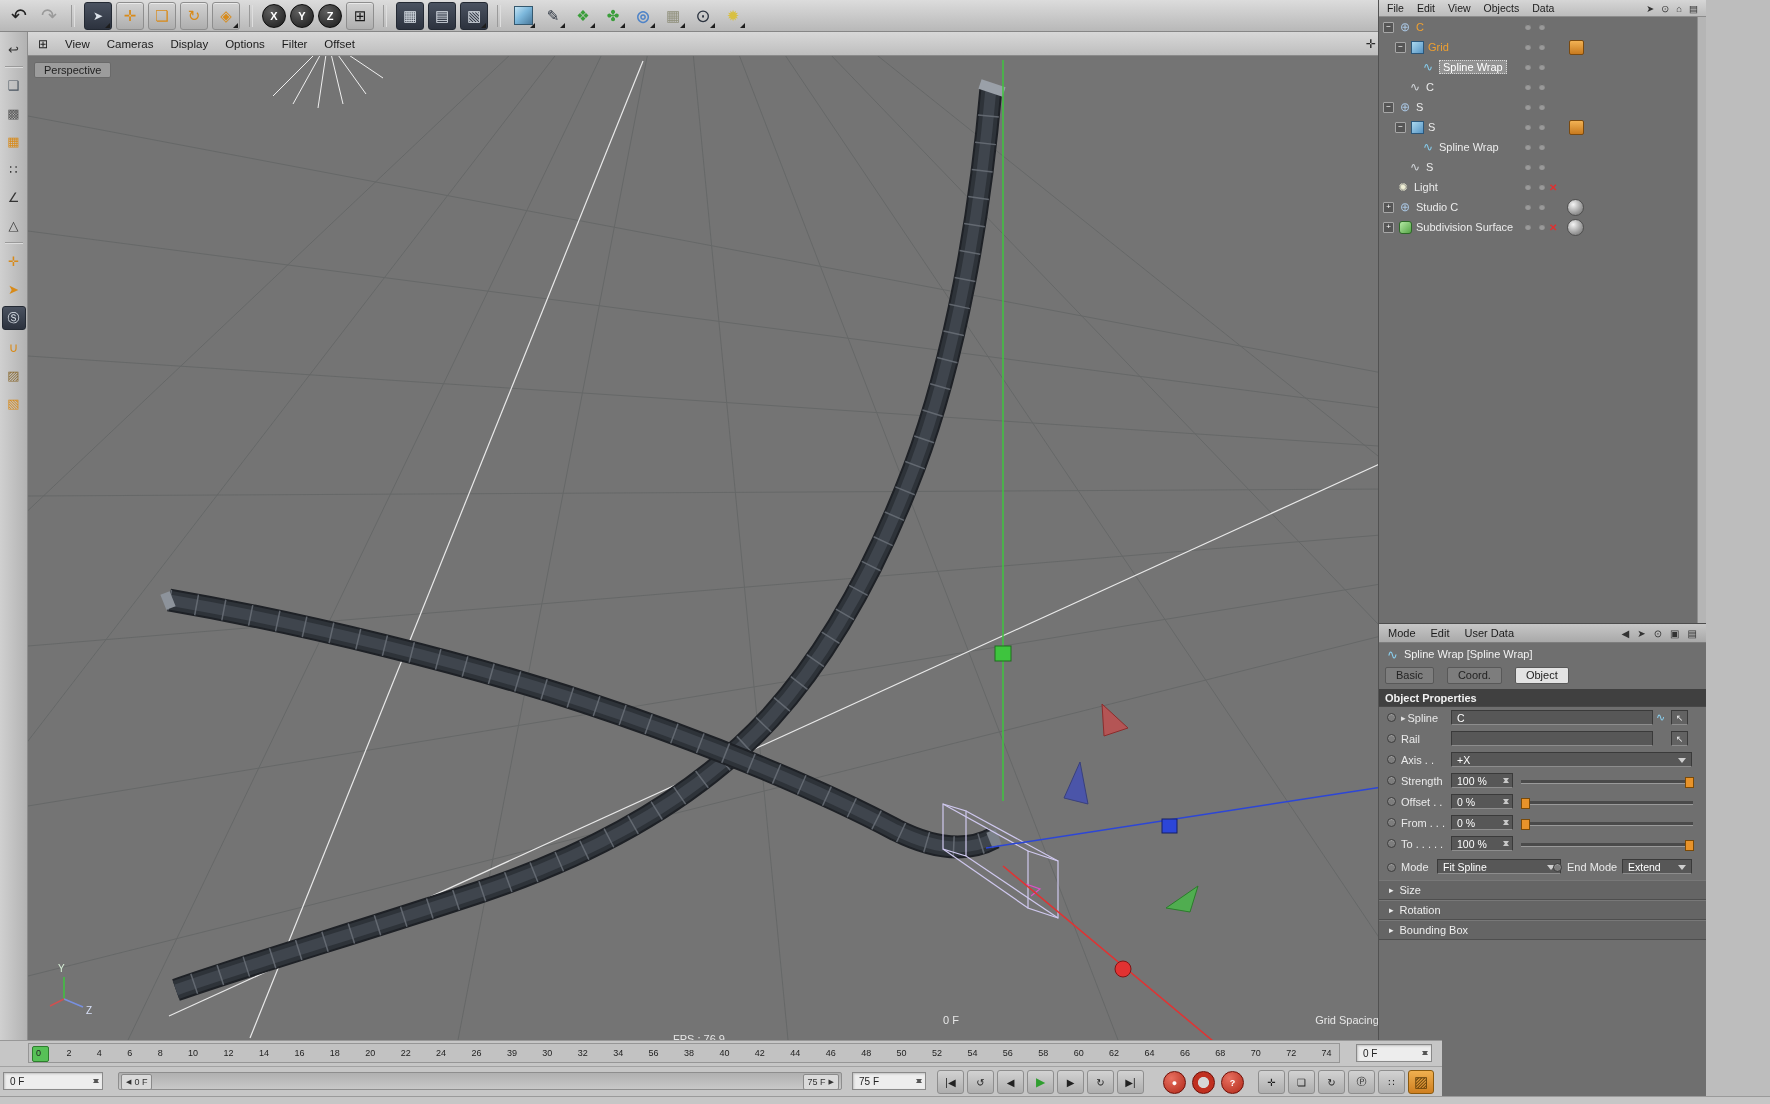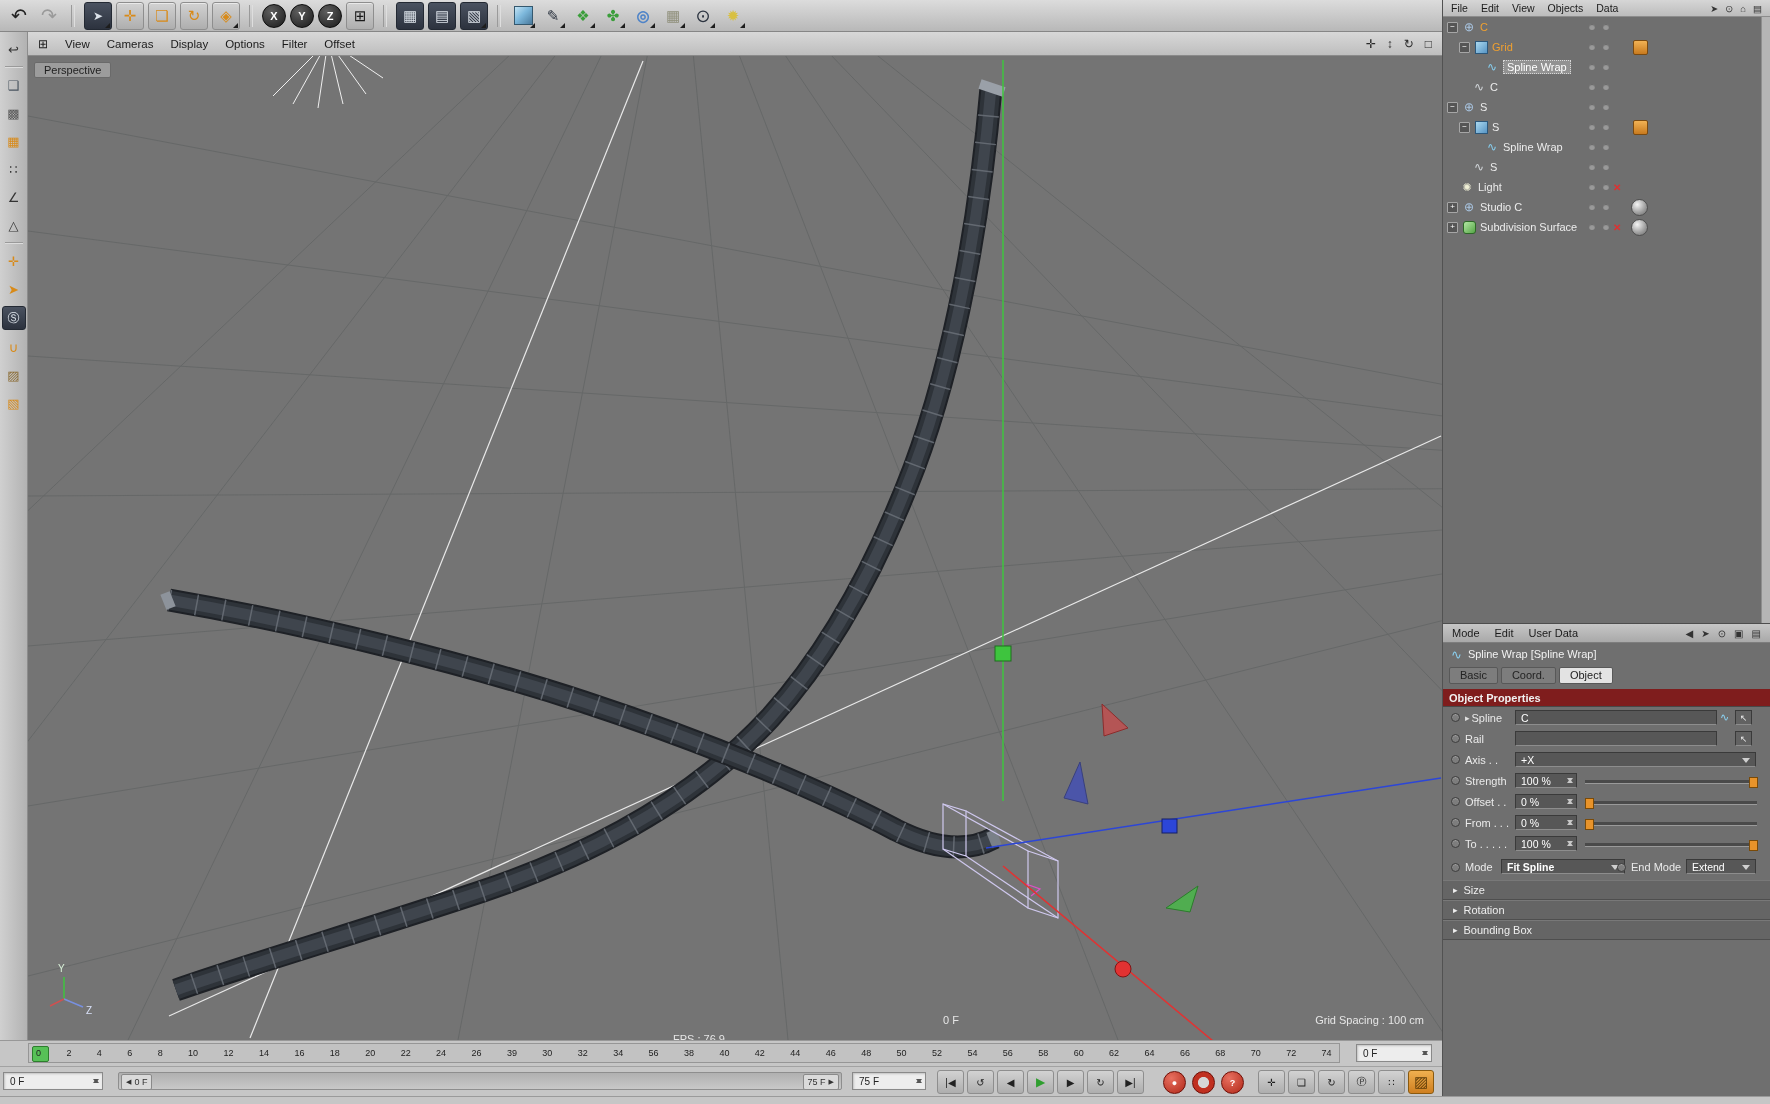--- a/index.html
+++ b/index.html
@@ -39,21 +39,21 @@
        display:flex;align-items:center;gap:17px;padding:0 10px;font-size:11.5px;}
   #vp-menubar .mi{cursor:default;}
   #vp-menubar .right{margin-left:auto;display:flex;gap:11px;font-size:12px;color:#2a2a2a;}
   
   #viewport{position:absolute;left:28px;top:56px;width:1414px;height:984px;background:#747474;overflow:hidden;}
   #viewport svg{position:absolute;left:0;top:0;}
   .persp-chip{position:absolute;left:6px;top:6px;padding:1px 9px;font-size:11px;color:#1e1e1e;
        background:#9c9c9c;border:1px solid #6a6a6a;border-radius:2px;}
   .vp-text{position:absolute;font-size:11px;color:#e6e6e6;}
   
-  #right-panel{position:absolute;left:1442px;top:0;width:328px;height:1096px;background:#6f6f6f;
+  #right-panel{position:absolute;left:1378px;top:0;width:328px;height:1096px;background:#6f6f6f;
        border-left:1px solid #525252;box-sizing:border-box;}
   #om-menubar{height:16px;background:linear-gradient(#d6d6d6,#bcbcbc);border-bottom:1px solid #8c8c8c;
        display:flex;align-items:center;gap:13px;padding:0 8px;font-size:10.5px;color:#1b1b1b;}
   #om-menubar .right{margin-left:auto;display:flex;gap:7px;font-size:9.5px;color:#333;}
   #om-tree{position:relative;height:607px;overflow:hidden;}
   #om-scroll{position:absolute;right:0;top:0;bottom:0;width:8px;background:#b5b5b5;border-left:1px solid #8e8e8e;}
   .om-row{height:20px;display:flex;align-items:center;position:relative;color:#ececec;font-size:11px;}
   .om-row.d0{padding-left:4px;}
   .om-row.d1{padding-left:16px;}
   .om-row.d2{padding-left:42px;}
@@ -76,25 +76,25 @@
        background:linear-gradient(#f2b254,#c87a1e);border:1px solid #7a4a10;}
   .om-sphere{position:absolute;left:188px;width:15px;height:15px;border-radius:50%;
        background:radial-gradient(circle at 35% 30%,#f4f4f4,#9c9c9c 60%,#686868);border:1px solid #4f4f4f;}
   
   #am{position:absolute;left:0;top:623px;width:100%;border-top:1px solid #4d4d4d;}
   #am-menubar{height:18px;background:linear-gradient(#c6c6c6,#a9a9a9);border-bottom:1px solid #7d7d7d;
        display:flex;align-items:center;gap:15px;padding:0 9px;font-size:11px;color:#1b1b1b;}
   #am-menubar .right{margin-left:auto;display:flex;gap:8px;font-size:10px;color:#333;}
   .am-title{height:22px;display:flex;align-items:center;gap:6px;padding-left:8px;color:#f2f2f2;font-size:11px;}
   .am-title .ticon{color:#8ad0f0;font-size:13px;}
-  .am-tabs{display:flex;gap:3px;padding:2px 6px 4px;}
+  .am-tabs{display:flex;gap:13px;padding:2px 6px 4px;}
   .tab{padding:1px 10px 2px;font-size:11px;background:#7d7d7d;color:#232323;
        border:1px solid #585858;border-radius:2px;}
   .tab.active{background:#e3e3e3;}
-  .am-sect{height:17px;background:#7f1d1d;border-top:1px solid #6f6f6f;border-bottom:1px solid #484848;
+  .am-sect{height:17px;background:#404040;border-top:1px solid #6f6f6f;border-bottom:1px solid #484848;
        color:#f2f2f2;font-weight:bold;font-size:11px;display:flex;align-items:center;padding-left:6px;}
   .am-row{height:21px;display:flex;align-items:center;padding-left:8px;color:#eaeaea;font-size:11px;position:relative;}
   .anim-dot{width:7px;height:7px;flex:none;border:1px solid #3c3c3c;border-radius:50%;background:#7d7d7d;
        box-shadow:inset 0 1px 1px #a2a2a2;margin-right:5px;}
   .exarrow{color:#e2e2e2;font-size:9px;margin-right:2px;}
   .fld{height:15px;box-sizing:border-box;background:#575757;border:1px solid #3a3a3a;border-bottom-color:#8d8d8d;
        color:#fff;font-size:10.5px;display:flex;align-items:center;padding:0 5px;position:absolute;top:3px;}
   .dropdown::after{content:"";position:absolute;right:5px;top:5px;border:4px solid transparent;border-top:5px solid #cfcfcf;}
   .stepbox::before{content:"";position:absolute;right:3px;top:2px;border:3px solid transparent;border-bottom:4px solid #c8c8c8;}
   .stepbox::after{content:"";position:absolute;right:3px;bottom:2px;border:3px solid transparent;border-top:4px solid #c8c8c8;}
@@ -498,21 +498,21 @@
       <span class="anim-dot"></span>
       <span>To . . . . .</span>
       <span class="fld stepbox" style="left:72px;width:62px;">100 %</span>
       <span class="track">
           <span class="knob k100"></span>
         </span>
     </div>
     <div class="am-row" style="height:26px;">
       <span class="anim-dot"></span>
       <span>Mode</span>
-      <span class="fld dropdown" style="left:58px;width:124px;top:5px;font-weight:bold;">Fit Spline</span>
+      <span class="fld dropdown" style="left:58px;width:124px;top:5px;">Fit Spline</span>
       <span class="anim-dot" style="position:absolute;left:174px;"></span>
       <span style="position:absolute;left:188px;">End Mode</span>
       <span class="fld dropdown" style="left:243px;width:70px;top:5px;">Extend</span>
     </div>
     <div class="am-collapse">
       <span style="font-size:9px;">▸</span>
       <span>Size</span>
     </div>
     <div class="am-collapse">
       <span style="font-size:9px;">▸</span>

